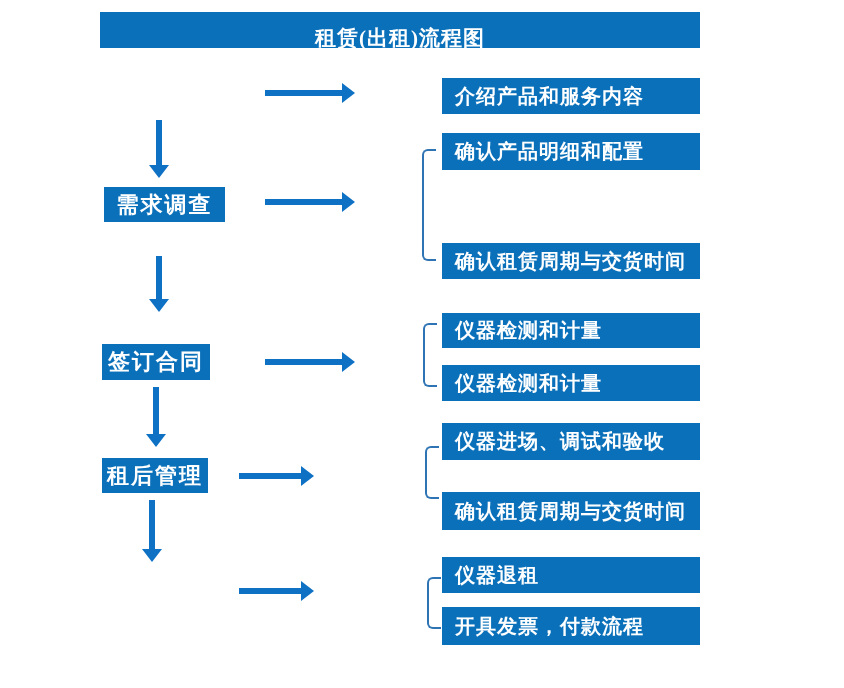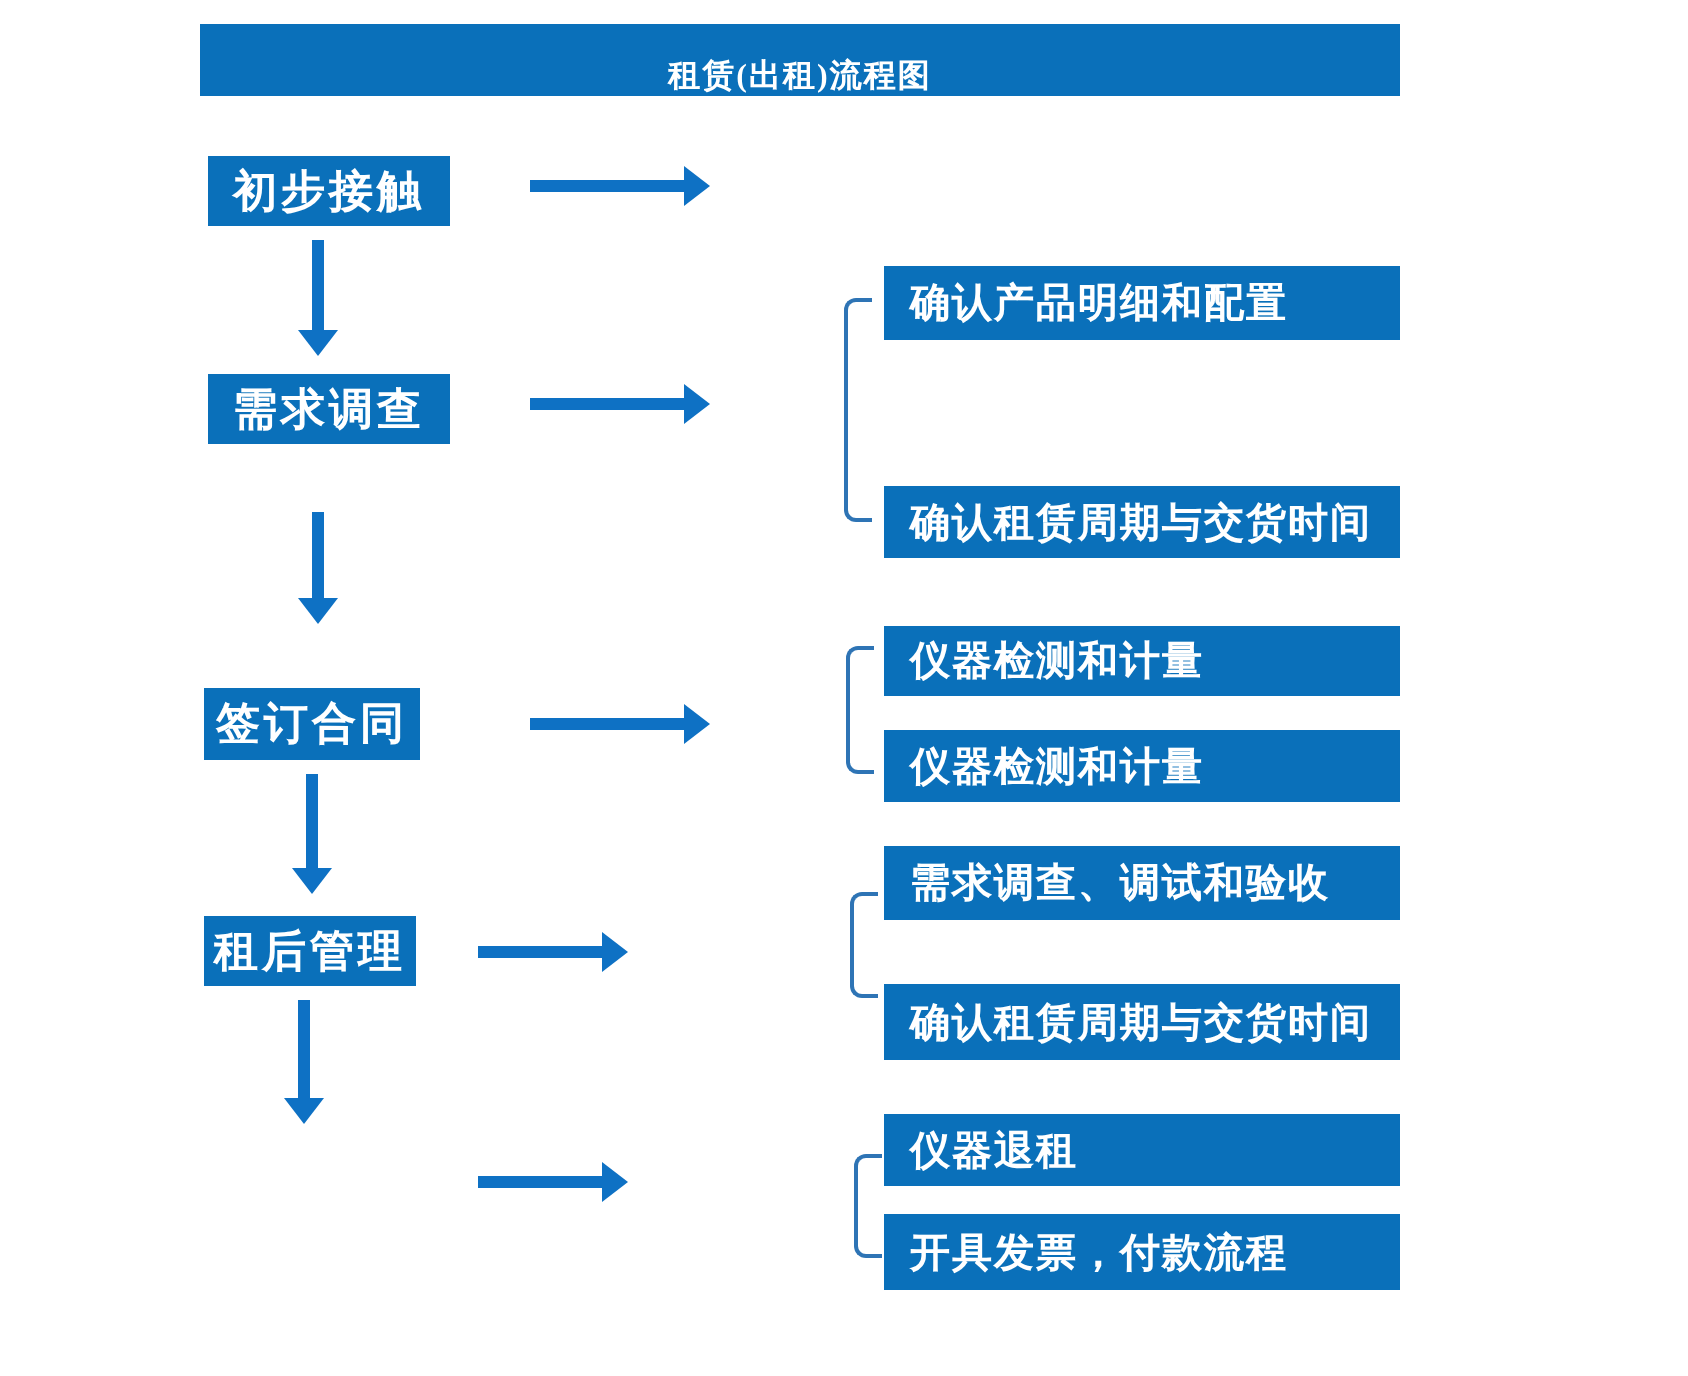--- a/index.html
+++ b/index.html
@@ -13,21 +13,21 @@
     overflow: hidden;
   }
   .banner {
     position: absolute;
     left: 100px; top: 12px; width: 600px; height: 36px;
     background: var(--box, #0a70ba);
     display: flex; align-items: center; justify-content: center;
   }
   .banner span {
     color: var(--text, #fff);
-    font-size: 16px; font-weight: bold; letter-spacing: 1px; margin-top: 16px;
+    font-size: 21px; font-weight: bold; letter-spacing: 1px; margin-top: 16px;
   }
   .stepbox {
     position: absolute;
     background: var(--box, #0a70ba);
     color: var(--text, #fff);
     display: flex; align-items: center; justify-content: center;
     font-size: 22px; font-weight: bold; letter-spacing: 2px;
     white-space: nowrap;
   }
   .outbox {
@@ -72,21 +72,20 @@
 </style>
 </head>
 <body>
 
 <div class="canvas">
 
   <div class="banner">
     <span>租赁(出租)流程图</span>
   </div>
 
-  <div class="stepbox" style="left:104px;top:78px;width:121px;height:35px">初步接触</div>
   <div class="stepbox" style="left:104px;top:187px;width:121px;height:35px">需求调查</div>
   <div class="stepbox" style="left:102px;top:344px;width:108px;height:36px">签订合同</div>
   <div class="stepbox" style="left:102px;top:458px;width:106px;height:35px">租后管理</div>
 
   <div class="varrow" style="left:149px;top:120px;height:58px">
     <div class="shaft"></div>
     <div class="head"></div>
   </div>
   <div class="varrow" style="left:149px;top:256px;height:56px">
     <div class="shaft"></div>
@@ -120,26 +119,27 @@
   <div class="harrow" style="left:239px;top:581px;width:75px">
     <div class="shaft"></div>
     <div class="head"></div>
   </div>
 
   <div class="bracket" style="left:422px;top:149px;height:112px"></div>
   <div class="bracket" style="left:423px;top:323px;height:64px"></div>
   <div class="bracket" style="left:425px;top:446px;height:53px"></div>
   <div class="bracket" style="left:427px;top:577px;height:52px"></div>
 
+  <div class="outbox" style="top:78px;height:36px">介绍产品和服务内容</div>
 
   <div class="outbox" style="top:133px;height:37px">确认产品明细和配置</div>
   <div class="outbox" style="top:243px;height:36px">确认租赁周期与交货时间</div>
 
   <div class="outbox" style="top:313px;height:35px">仪器检测和计量</div>
   <div class="outbox" style="top:365px;height:36px">仪器检测和计量</div>
 
-  <div class="outbox" style="top:423px;height:37px">需求调查、调试和验收</div>
+  <div class="outbox" style="top:423px;height:37px">仪器进场、调试和验收</div>
   <div class="outbox" style="top:492px;height:38px">确认租赁周期与交货时间</div>
 
   <div class="outbox" style="top:607px;height:38px">开具发票，付款流程</div>
   <div class="outbox" style="top:557px;height:36px">仪器退租</div>
 
 </div>
 
 </body></html>

